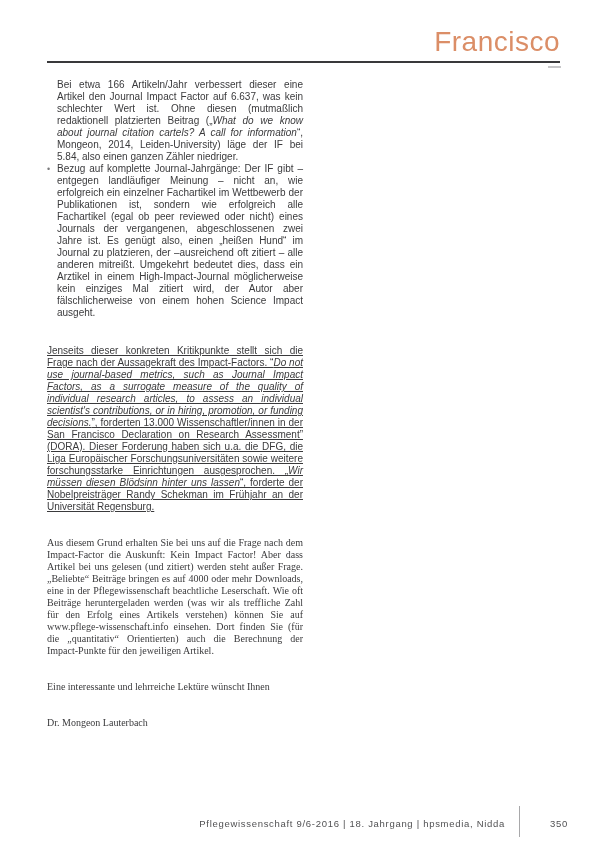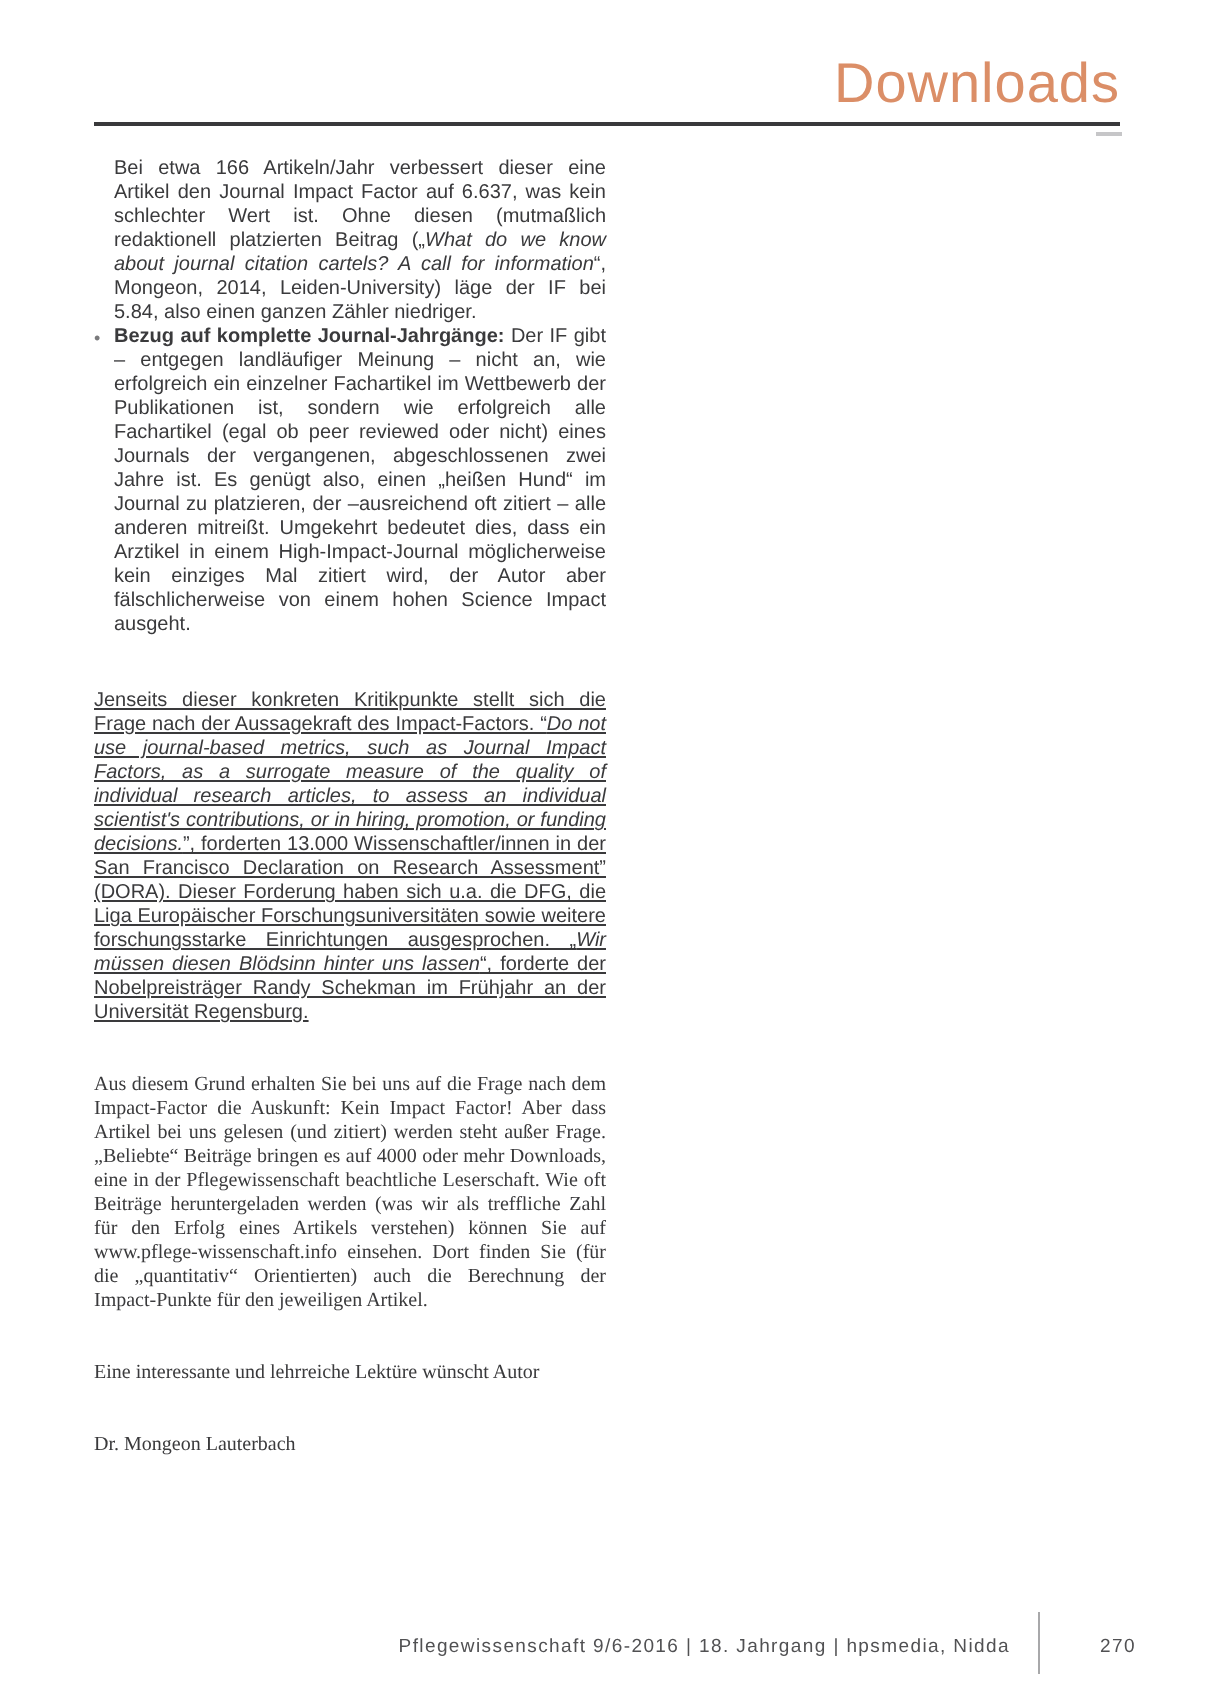--- a/index.html
+++ b/index.html
@@ -60,21 +60,21 @@
   .bullet-marker {
     position: absolute;
     left: 0;
     top: 0;
     color: #7a7a7c;
     font-size: 9px;
   }
   .gap-before { margin-top: 24px !important; font-family: Liberation Serif, serif; }
   .gap-before-lg { margin-top: 26px !important; text-decoration: underline; }
   .seg-italic { font-style: italic; margin-top: 12px; }
-  .seg-bold { font-weight: bold; }
+  .seg-bold { font-weight: normal; }
   .closing-line, .signature-line { text-align: left; }
   .footer-info {
     position: absolute;
     top: 818px;
     left: 0;
     width: 505px;
     text-align: right;
     font-size: 9.5px;
     letter-spacing: 0.7px;
     color: #515153;
@@ -96,43 +96,43 @@
     font-size: 9.5px;
     letter-spacing: 0.7px;
     color: #515153;
   }
 </style>
 </head>
 <body>
 
 <div class="page">
 
-  <h1 class="headline">Downloads</h1>
+  <h1 class="headline">Francisco</h1>
 
   <div class="rule"></div>
   <div class="rule-mark"></div>
 
   <div class="column">
 
     <p class="para-indented"><span>Bei etwa 166 Artikeln/Jahr verbessert dieser eine Artikel den Journal Impact Factor auf 6.637, was kein schlechter Wert ist. Ohne diesen (mutmaßlich redaktionell platzierten Beitrag („</span><span class="seg-italic">What do we know about journal citation cartels? A call for information</span><span>“, Mongeon, 2014, Leiden-University) läge der IF bei 5.84, also einen ganzen Zähler niedriger.</span></p>
 
     <div class="bullet-item">
       <span class="bullet-marker">•</span>
       <p><span class="seg-bold">Bezug auf komplette Journal-Jahrgänge:</span><span> Der IF gibt – entgegen landläufiger Meinung – nicht an, wie erfolgreich ein einzelner Fachartikel im Wettbewerb der Publikationen ist, sondern wie erfolgreich alle Fachartikel (egal ob peer reviewed oder nicht) eines Journals der vergangenen, abgeschlossenen zwei Jahre ist. Es genügt also, einen „heißen Hund“ im Journal zu platzieren, der –ausreichend oft zitiert – alle anderen mitreißt. Umgekehrt bedeutet dies, dass ein Arztikel in einem High-Impact-Journal möglicherweise kein einziges Mal zitiert wird, der Autor aber fälschlicherweise von einem hohen Science Impact ausgeht.</span></p>
     </div>
 
     <p class="gap-before-lg"><span>Jenseits dieser konkreten Kritikpunkte stellt sich die Frage nach der Aussagekraft des Impact-Factors. “</span><span class="seg-italic">Do not use journal-based metrics, such as Journal Impact Factors, as a surrogate measure of the quality of individual research articles, to assess an individual scientist's contributions, or in hiring, promotion, or funding decisions.</span><span>”, forderten 13.000 Wissenschaftler/innen in der San Francisco Declaration on Research Assessment” (DORA). Dieser Forderung haben sich u.a. die DFG, die Liga Europäischer Forschungsuniversitäten sowie weitere forschungsstarke Einrichtungen ausgesprochen. „</span><span class="seg-italic">Wir müssen diesen Blödsinn hinter uns lassen</span><span>“, forderte der Nobelpreisträger Randy Schekman im Frühjahr an der Universität Regensburg.</span></p>
 
     <p class="gap-before"><span>Aus diesem Grund erhalten Sie bei uns auf die Frage nach dem Impact-Factor die Auskunft: Kein Impact Factor! Aber dass Artikel bei uns gelesen (und zitiert) werden steht außer Frage. „Beliebte“ Beiträge bringen es auf 4000 oder mehr Downloads, eine in der Pflegewissenschaft beachtliche Leserschaft. Wie oft Beiträge heruntergeladen werden (was wir als treffliche Zahl für den Erfolg eines Artikels verstehen) können Sie auf www.pflege-wissenschaft.info einsehen. Dort finden Sie (für die „quantitativ“ Orientierten) auch die Berechnung der Impact-Punkte für den jeweiligen Artikel.</span></p>
 
-    <p class="gap-before closing-line">Eine interessante und lehrreiche Lektüre wünscht Autor</p>
+    <p class="gap-before closing-line">Eine interessante und lehrreiche Lektüre wünscht Ihnen</p>
 
     <p class="gap-before signature-line">Dr. Mongeon Lauterbach</p>
 
   </div>
 
   <div class="footer-info">Pflegewissenschaft 9/6-2016 | 18. Jahrgang | hpsmedia, Nidda</div>
 
   <div class="footer-divider"></div>
 
-  <div class="footer-page">270</div>
+  <div class="footer-page">350</div>
 
 </div>
 
 </body></html>

